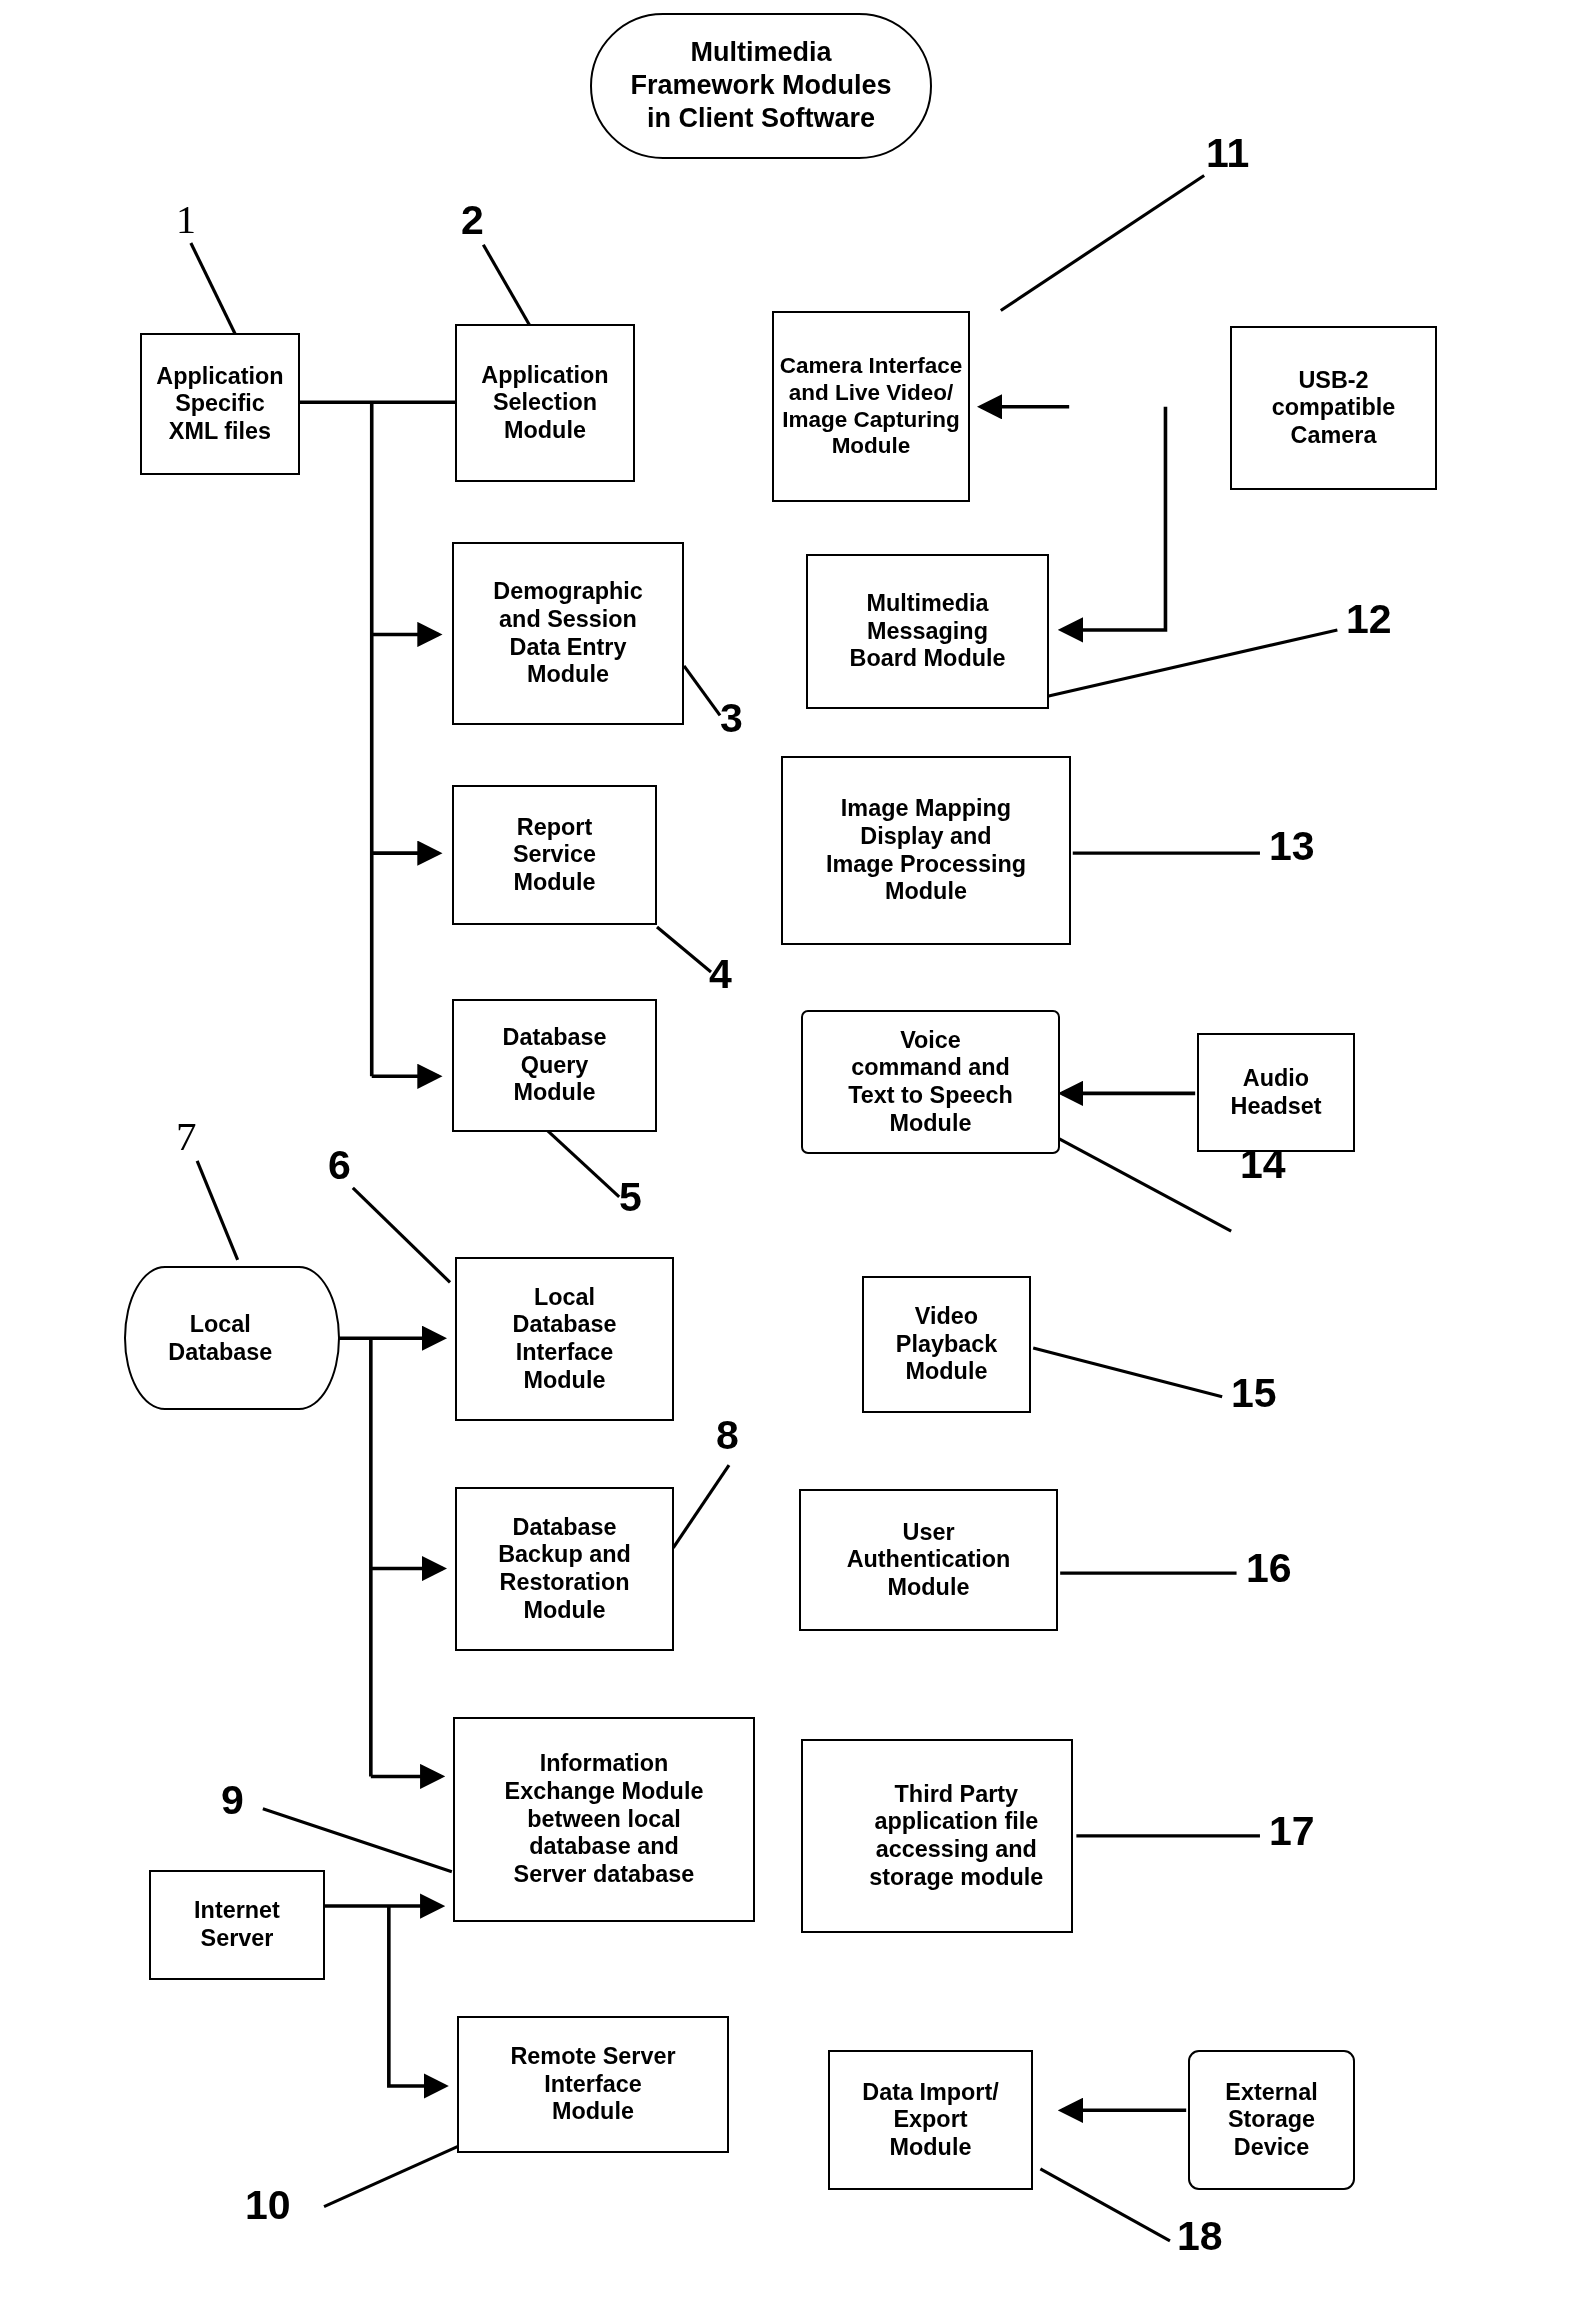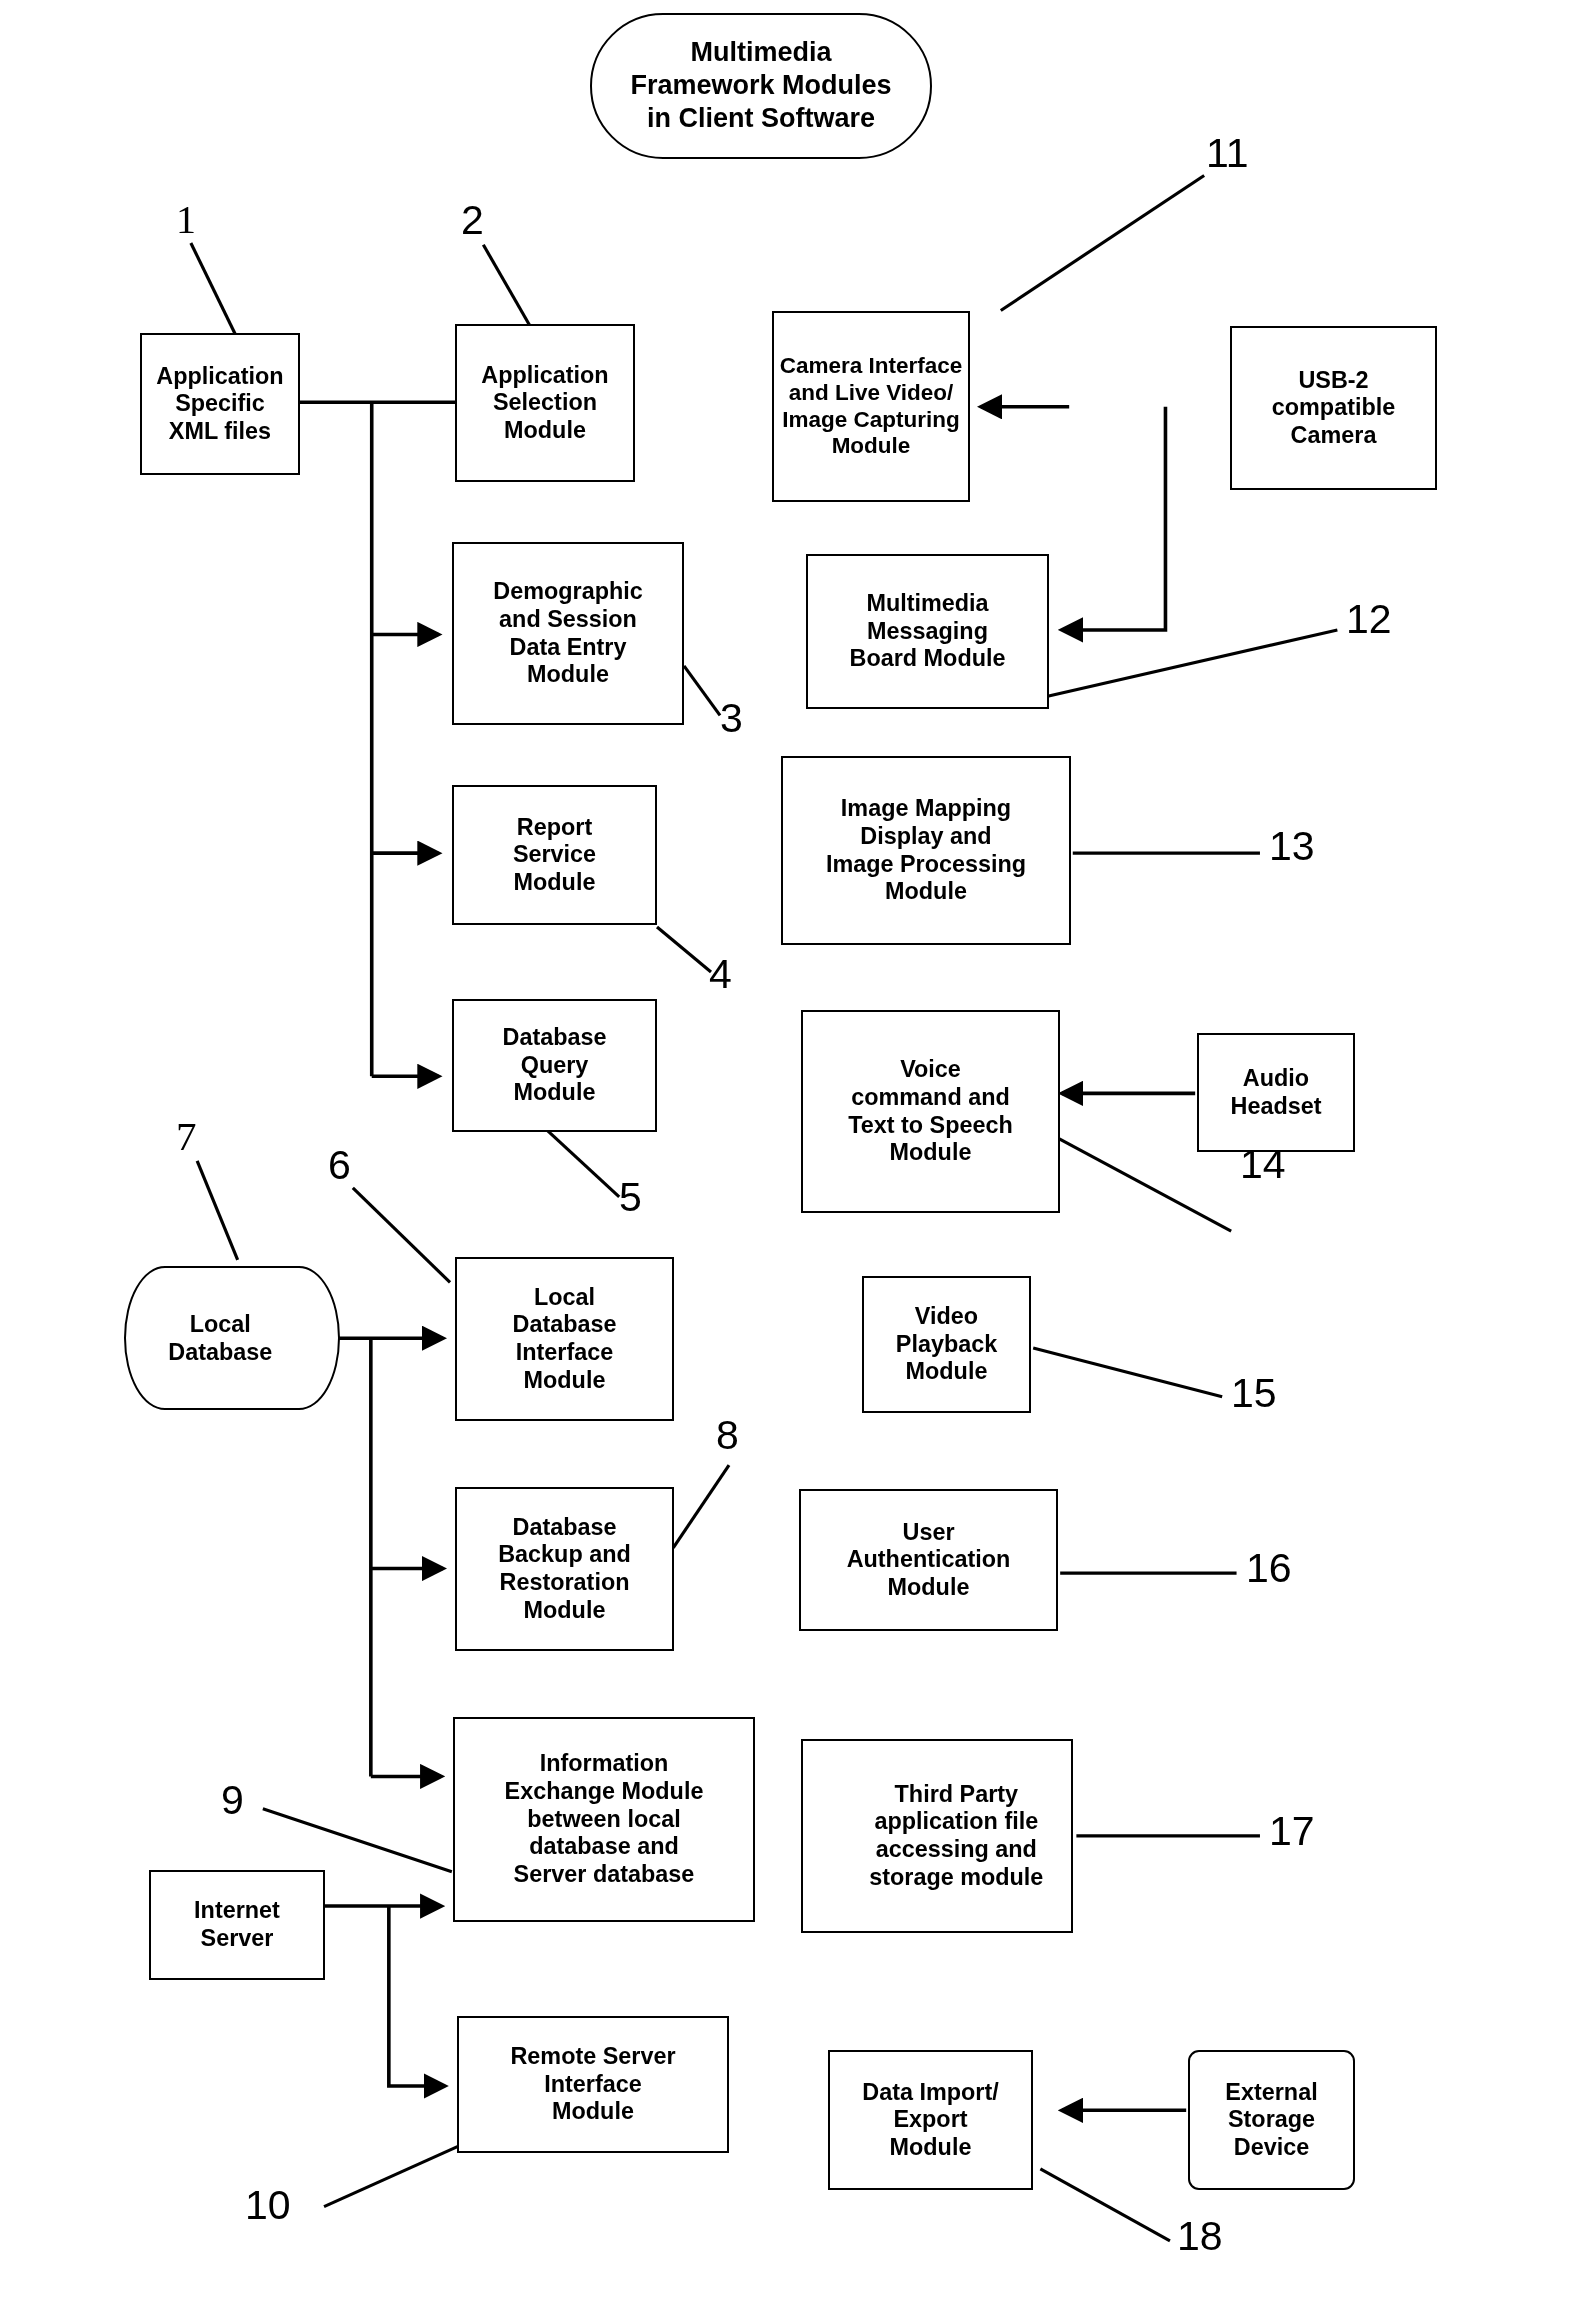--- a/index.html
+++ b/index.html
@@ -16,21 +16,21 @@
       border-radius:99px;display:flex;align-items:center;justify-content:center;
       text-align:center;font-weight:bold;line-height:1.22;color:#000;}
 
   .cyl{position:absolute;box-sizing:border-box;}
   .cyl .face{position:absolute;left:0;top:0;right:0;bottom:0;
       border:2.7px solid #000;border-radius:41px/50%;background:#fff;}
   .cyl .txt{position:absolute;left:0;top:0;right:23.4px;bottom:0;display:flex;align-items:center;
       justify-content:center;text-align:center;font-weight:bold;line-height:1.2;color:#000;
       white-space:pre-line;}
 
-  .ref{position:absolute;font-weight:normal;color:#000;line-height:1;}
+  .ref{position:absolute;font-weight:bold;color:#000;line-height:1;}
   .ref.serif{font-family:"Liberation Serif", serif;font-weight:normal;}
 </style>
 </head>
 <body>
 
 <div id="canvas">
 
   <svg id="wires" viewBox="0 0 1770 2558" xmlns="http://www.w3.org/2000/svg">
     <defs>
       <marker id="ah" viewBox="0 0 12 12" refX="10" refY="6" markerWidth="7" markerHeight="7" orient="auto-start-reverse" markerUnits="strokeWidth">
@@ -179,21 +179,21 @@
 Board Module</span>
   </div>
 
   <div class="node" style="left:781px;top:756px;width:290px;height:189px;font-size:23.4px;">
     <span class="lbl">Image Mapping
 Display and
 Image Processing
 Module</span>
   </div>
 
-  <div class="node" style="left:801px;top:1010px;width:259px;height:203px;font-size:23.4px;">
+  <div class="node" style="left:801px;top:1010px;width:259px;height:144px;font-size:23.4px;border-radius:7px;">
     <span class="lbl">Voice
 command and
 Text to Speech
 Module</span>
   </div>
 
   <div class="node" style="left:1197px;top:1033px;width:158px;height:119px;font-size:23.4px;">
     <span class="lbl">Audio
 Headset</span>
   </div>

